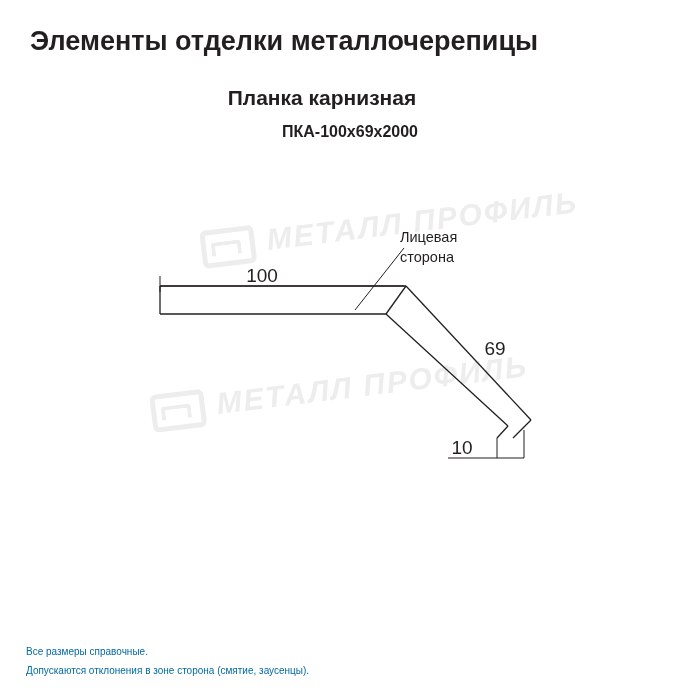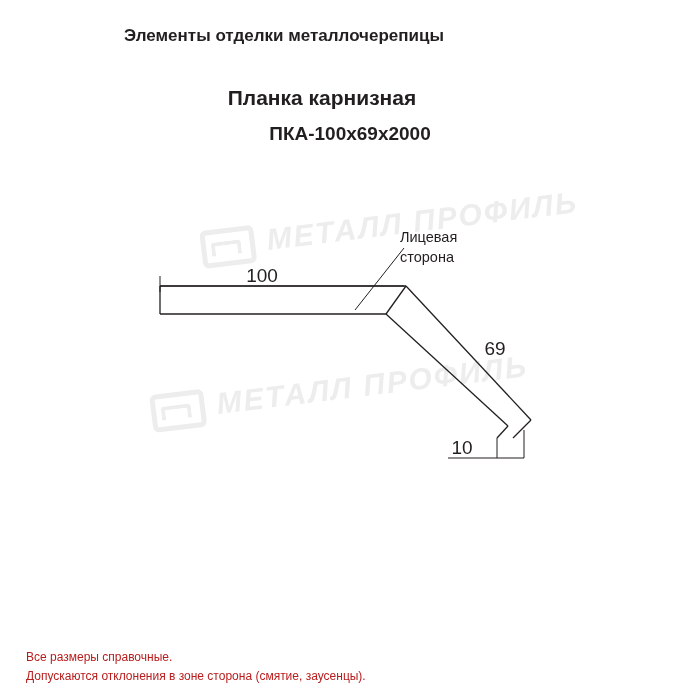--- a/index.html
+++ b/index.html
@@ -19,56 +19,56 @@
     position: relative;
     width: 700px;
     height: 700px;
   }
   .title {
     position: absolute;
     top: 26px;
     left: 0;
     width: 568px;
     text-align: center;
-    font-size: 17px;
+    font-size: 27px;
     font-weight: bold;
     letter-spacing: 0px;
   }
   .subtitle {
     position: absolute;
     top: 86px;
     left: 0;
     width: 644px;
     text-align: center;
     font-size: 21px;
     font-weight: bold;
   }
   .code {
     position: absolute;
     top: 123px;
     left: 0;
     width: 700px;
     text-align: center;
-    font-size: 19px;
+    font-size: 16px;
     font-weight: bold;
   }
   .drawing {
     position: absolute;
     top: 180px;
     left: 0;
     width: 568px;
     height: 420px;
   }
   .footer {
     position: absolute;
     left: 26px;
-    bottom: 14px;
-    font-size: 12px;
+    bottom: 20px;
+    font-size: 10px;
     line-height: 19px;
-    color: #b91c1c;
+    color: #0369a1;
   }
   .footer div {
     white-space: nowrap;
   }
   .wm {
     position: absolute;
     pointer-events: none;
     color: #ededed;
     font-weight: bold;
     font-style: italic;

